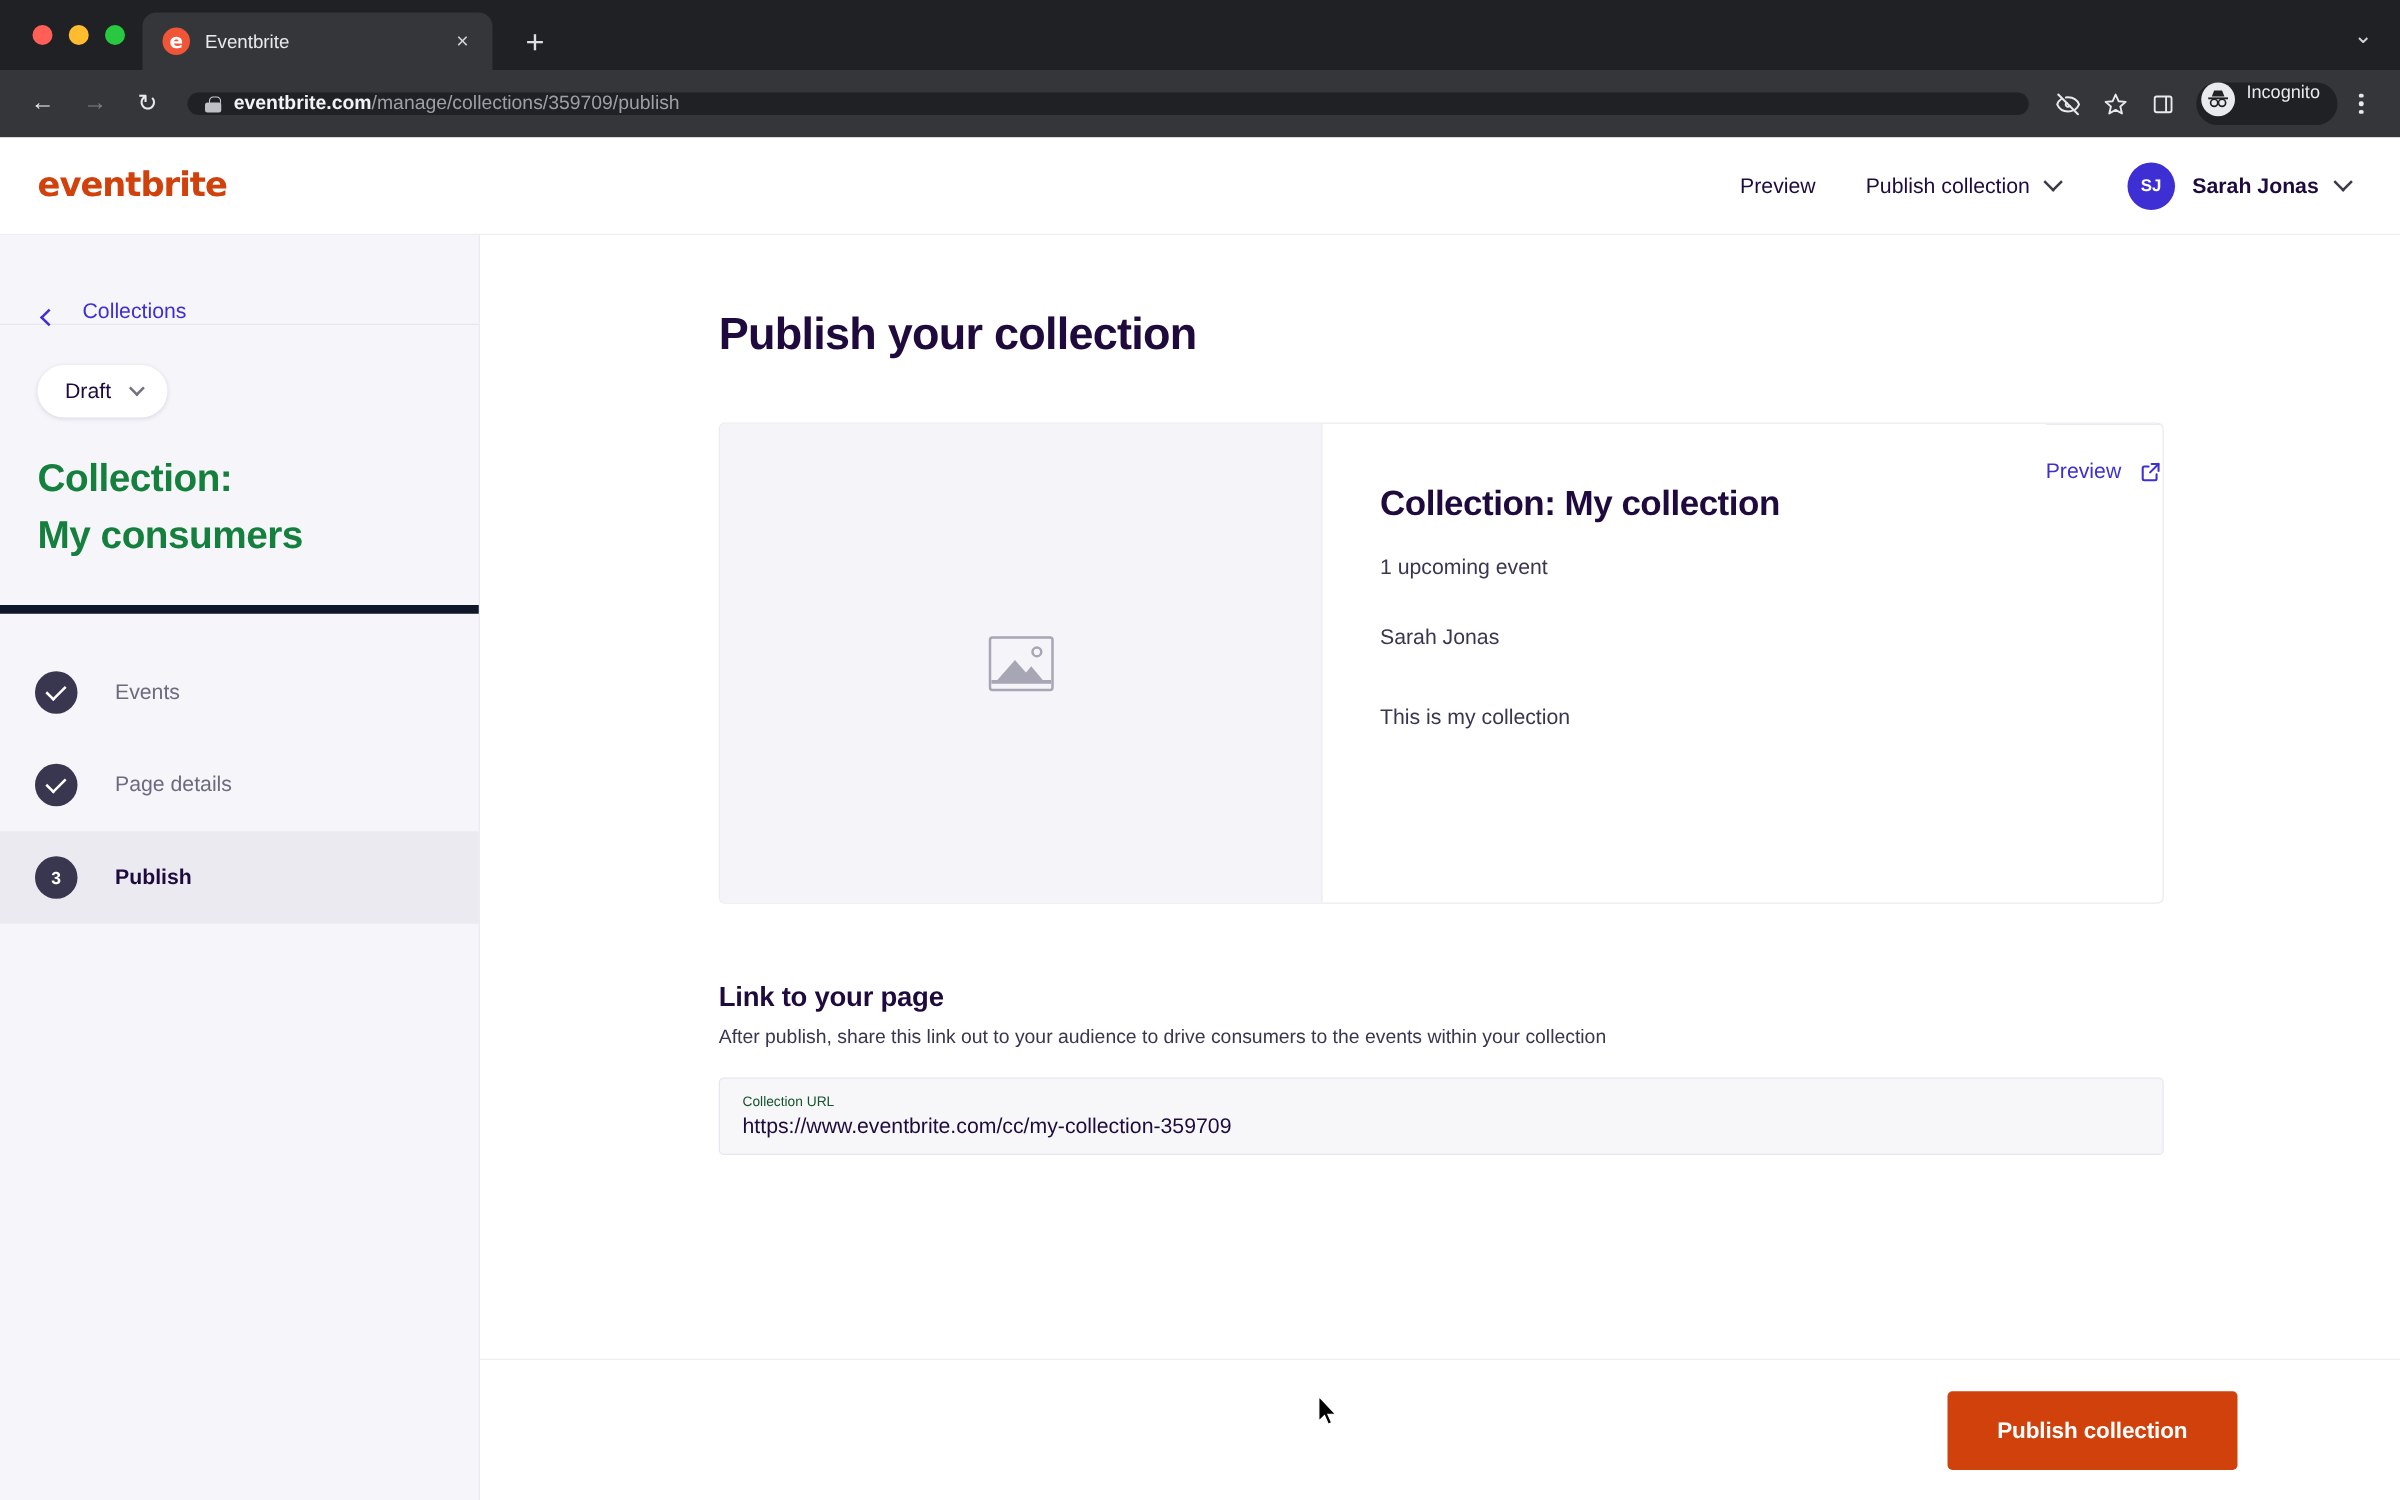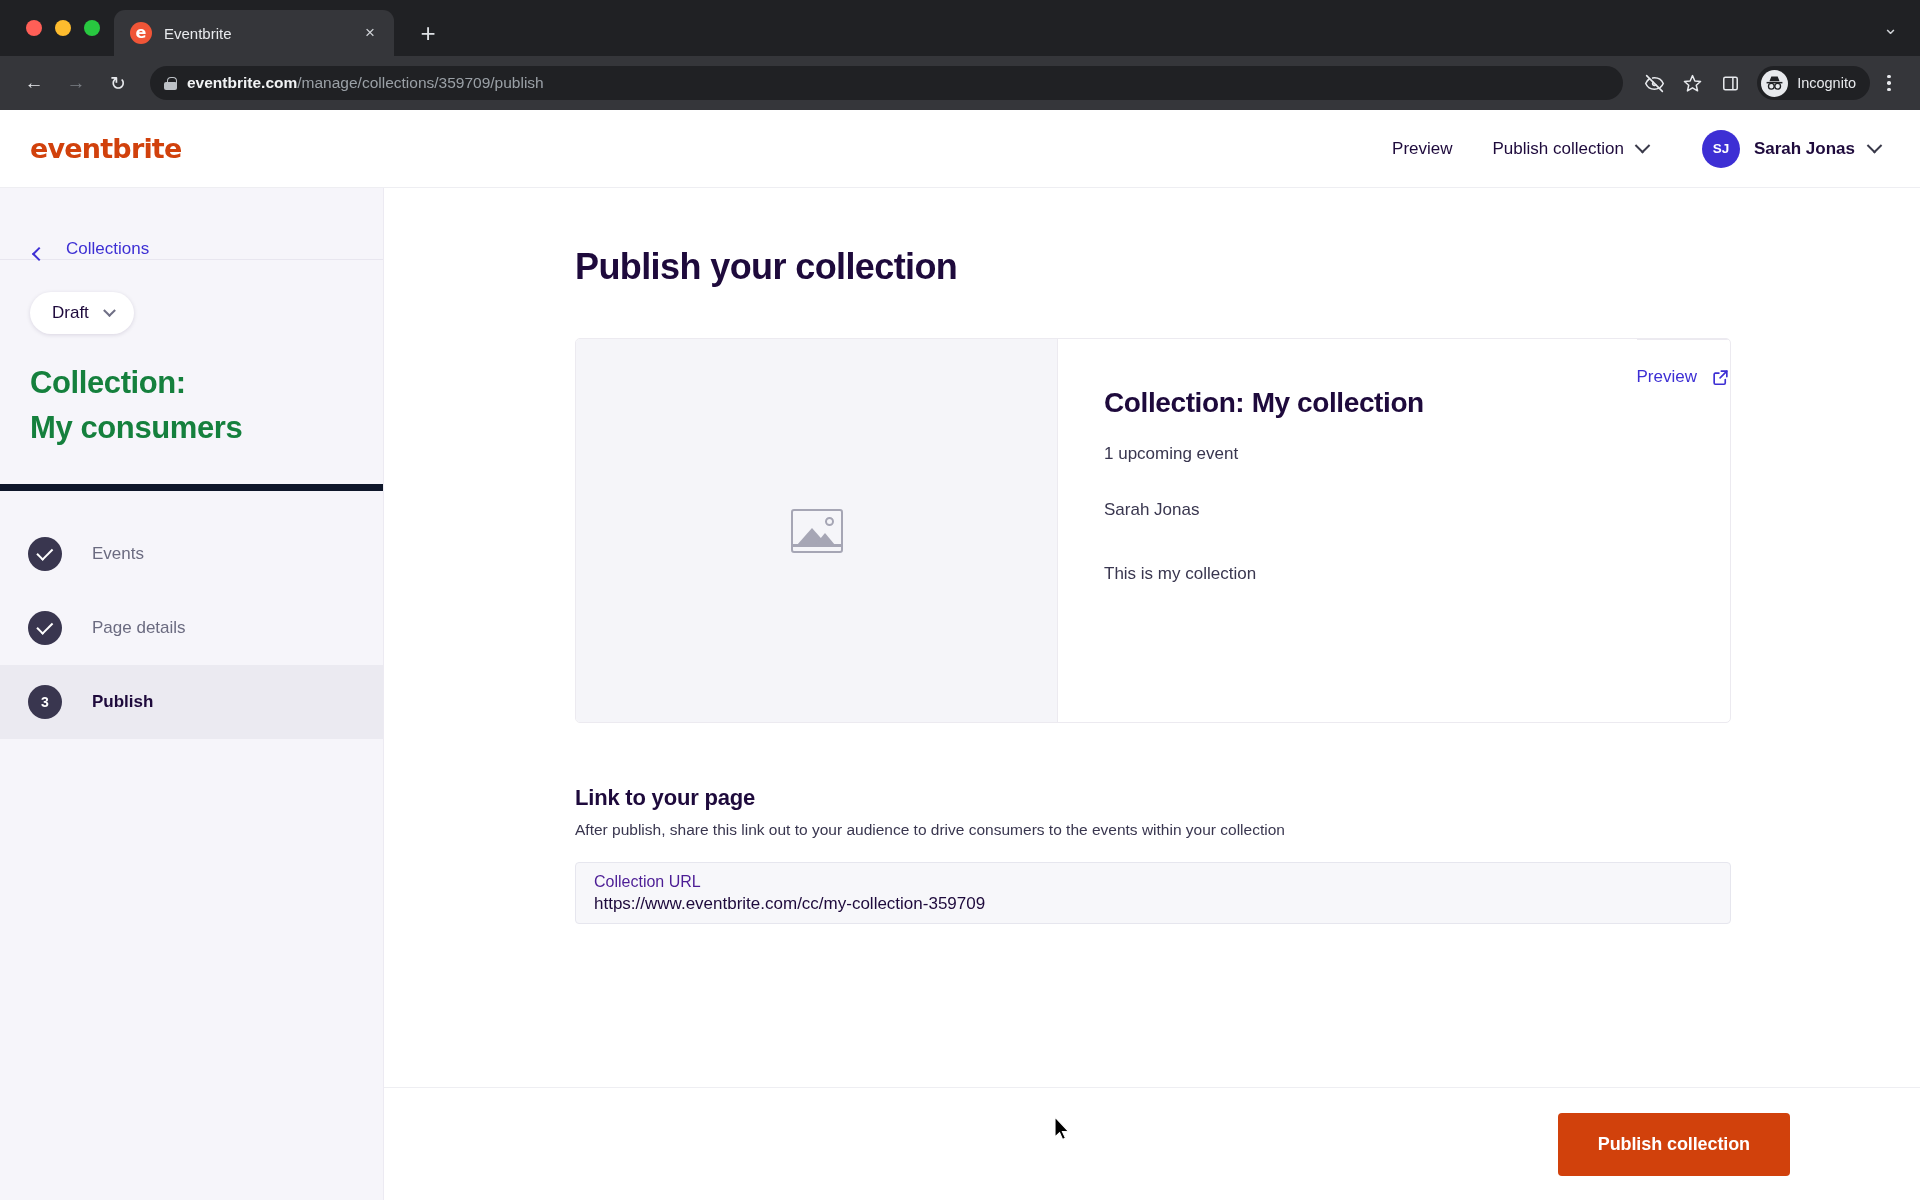--- a/index.html
+++ b/index.html
@@ -29,32 +29,32 @@
   .tab-title { color:#e8eaed; font-size:15px; flex:1; white-space:nowrap; overflow:hidden; }
   .tab-close { color:#cfd2d6; font-size:17px; width:24px; height:24px; display:flex; align-items:center; justify-content:center; border-radius:50%; }
   .newtab { color:#dcdfe3; font-size:26px; width:36px; height:36px; display:flex; align-items:center; justify-content:center; margin-left:16px; margin-bottom:5px; font-weight:300;}
   .tabstrip-right { margin-left:auto; display:flex; align-items:center; padding-right:22px; height:56px;}
   .chev-down-white { color:#cfd2d6; font-size:18px; }
 
   .toolbar { height:54px; background:#35363a; display:flex; align-items:center; padding:0 16px; gap:6px; }
   .navbtn { width:36px; height:36px; display:flex; align-items:center; justify-content:center; color:#e8eaed; font-size:19px; }
   .navbtn.dim { color:#7c8086; }
   .omnibox {
-    flex:1; height:34px; background:#202124; border-radius:17px; display:flex; align-items:center;
+    flex:1; height:18px; background:#202124; border-radius:17px; display:flex; align-items:center;
     padding:0 14px; gap:10px; margin:0 8px; min-width:0;
   }
   .lock { width:13px; height:13px; position:relative; flex:none; }
   .lock:before { content:""; position:absolute; left:2.5px; top:0; width:8px; height:6px; border:1.6px solid #bdc1c6; border-bottom:none; border-radius:4px 4px 0 0; }
   .lock:after { content:""; position:absolute; left:0; top:5px; width:13px; height:8px; background:#bdc1c6; border-radius:2px; }
   .url { font-size:15.5px; color:#9aa0a6; white-space:nowrap; overflow:hidden; }
   .url b { color:#f1f3f4; font-weight:700; }
   .tbicons { display:flex; align-items:center; gap:4px; }
   .tbicon { width:34px; height:34px; display:flex; align-items:center; justify-content:center; color:#e8eaed; }
   .incognito-pill {
-    height:34px; background:#202124; border-radius:17px; display:flex; align-items:center;
+    height:34px; background:#202124; border-radius:17px; display:flex; align-items:flex-start;
     gap:9px; padding:0 14px 0 4px; margin-left:6px;
   }
   .incog-avatar { width:27px; height:27px; border-radius:50%; background:#e8eaed; display:flex; align-items:center; justify-content:center; }
   .incog-label { color:#e8eaed; font-size:14.5px; }
   .kebab { color:#e8eaed; display:flex; flex-direction:column; gap:3px; align-items:center; width:30px; }
   .kebab i { width:3.5px; height:3.5px; background:#e8eaed; border-radius:50%; display:block; }
 
   
   .app { width:1920px; height:1090px; background:#fff; position:relative; }
 
@@ -129,21 +129,21 @@
   .preview-link { font-size:17px; color:#3d2fd4; font-weight:500; }
   .ext-icon { width:19px; height:19px; position:relative; flex:none; }
 
   .linksec { margin:62px 0 0 191px; width:1156px; }
   .linksec h2 { font-size:22px; font-weight:700; color:#1e0a3c; letter-spacing:-0.2px; }
   .linksec p { font-size:15.5px; color:#39364f; margin-top:10px; }
   .url-field {
     margin-top:23px; height:62px; background:#f7f7fa; border:1px solid #e6e6ee; border-radius:4px;
     padding:11px 18px; display:flex; flex-direction:column; justify-content:center; gap:3px;
   }
-  .url-label { font-size:16px; color:#4c1d95; }
+  .url-label { font-size:11px; color:#14532d; }
   .url-value { font-size:17px; color:#1e0a3c; }
 
   .footerbar { height:113px; border-top:1px solid #eeeef2; display:flex; align-items:center; justify-content:flex-end; padding-right:130px; background:#fff; }
   .publish-btn {
     background:#d1410c; color:#fff; font-size:18px; font-weight:700; border:none; border-radius:4px;
     padding:21px 40px; letter-spacing:-0.1px; cursor:pointer;
   }
 
   .cursor { position:absolute; left:1053px; top:1006px; width:18px; height:26px; pointer-events:none; }
 </style>

